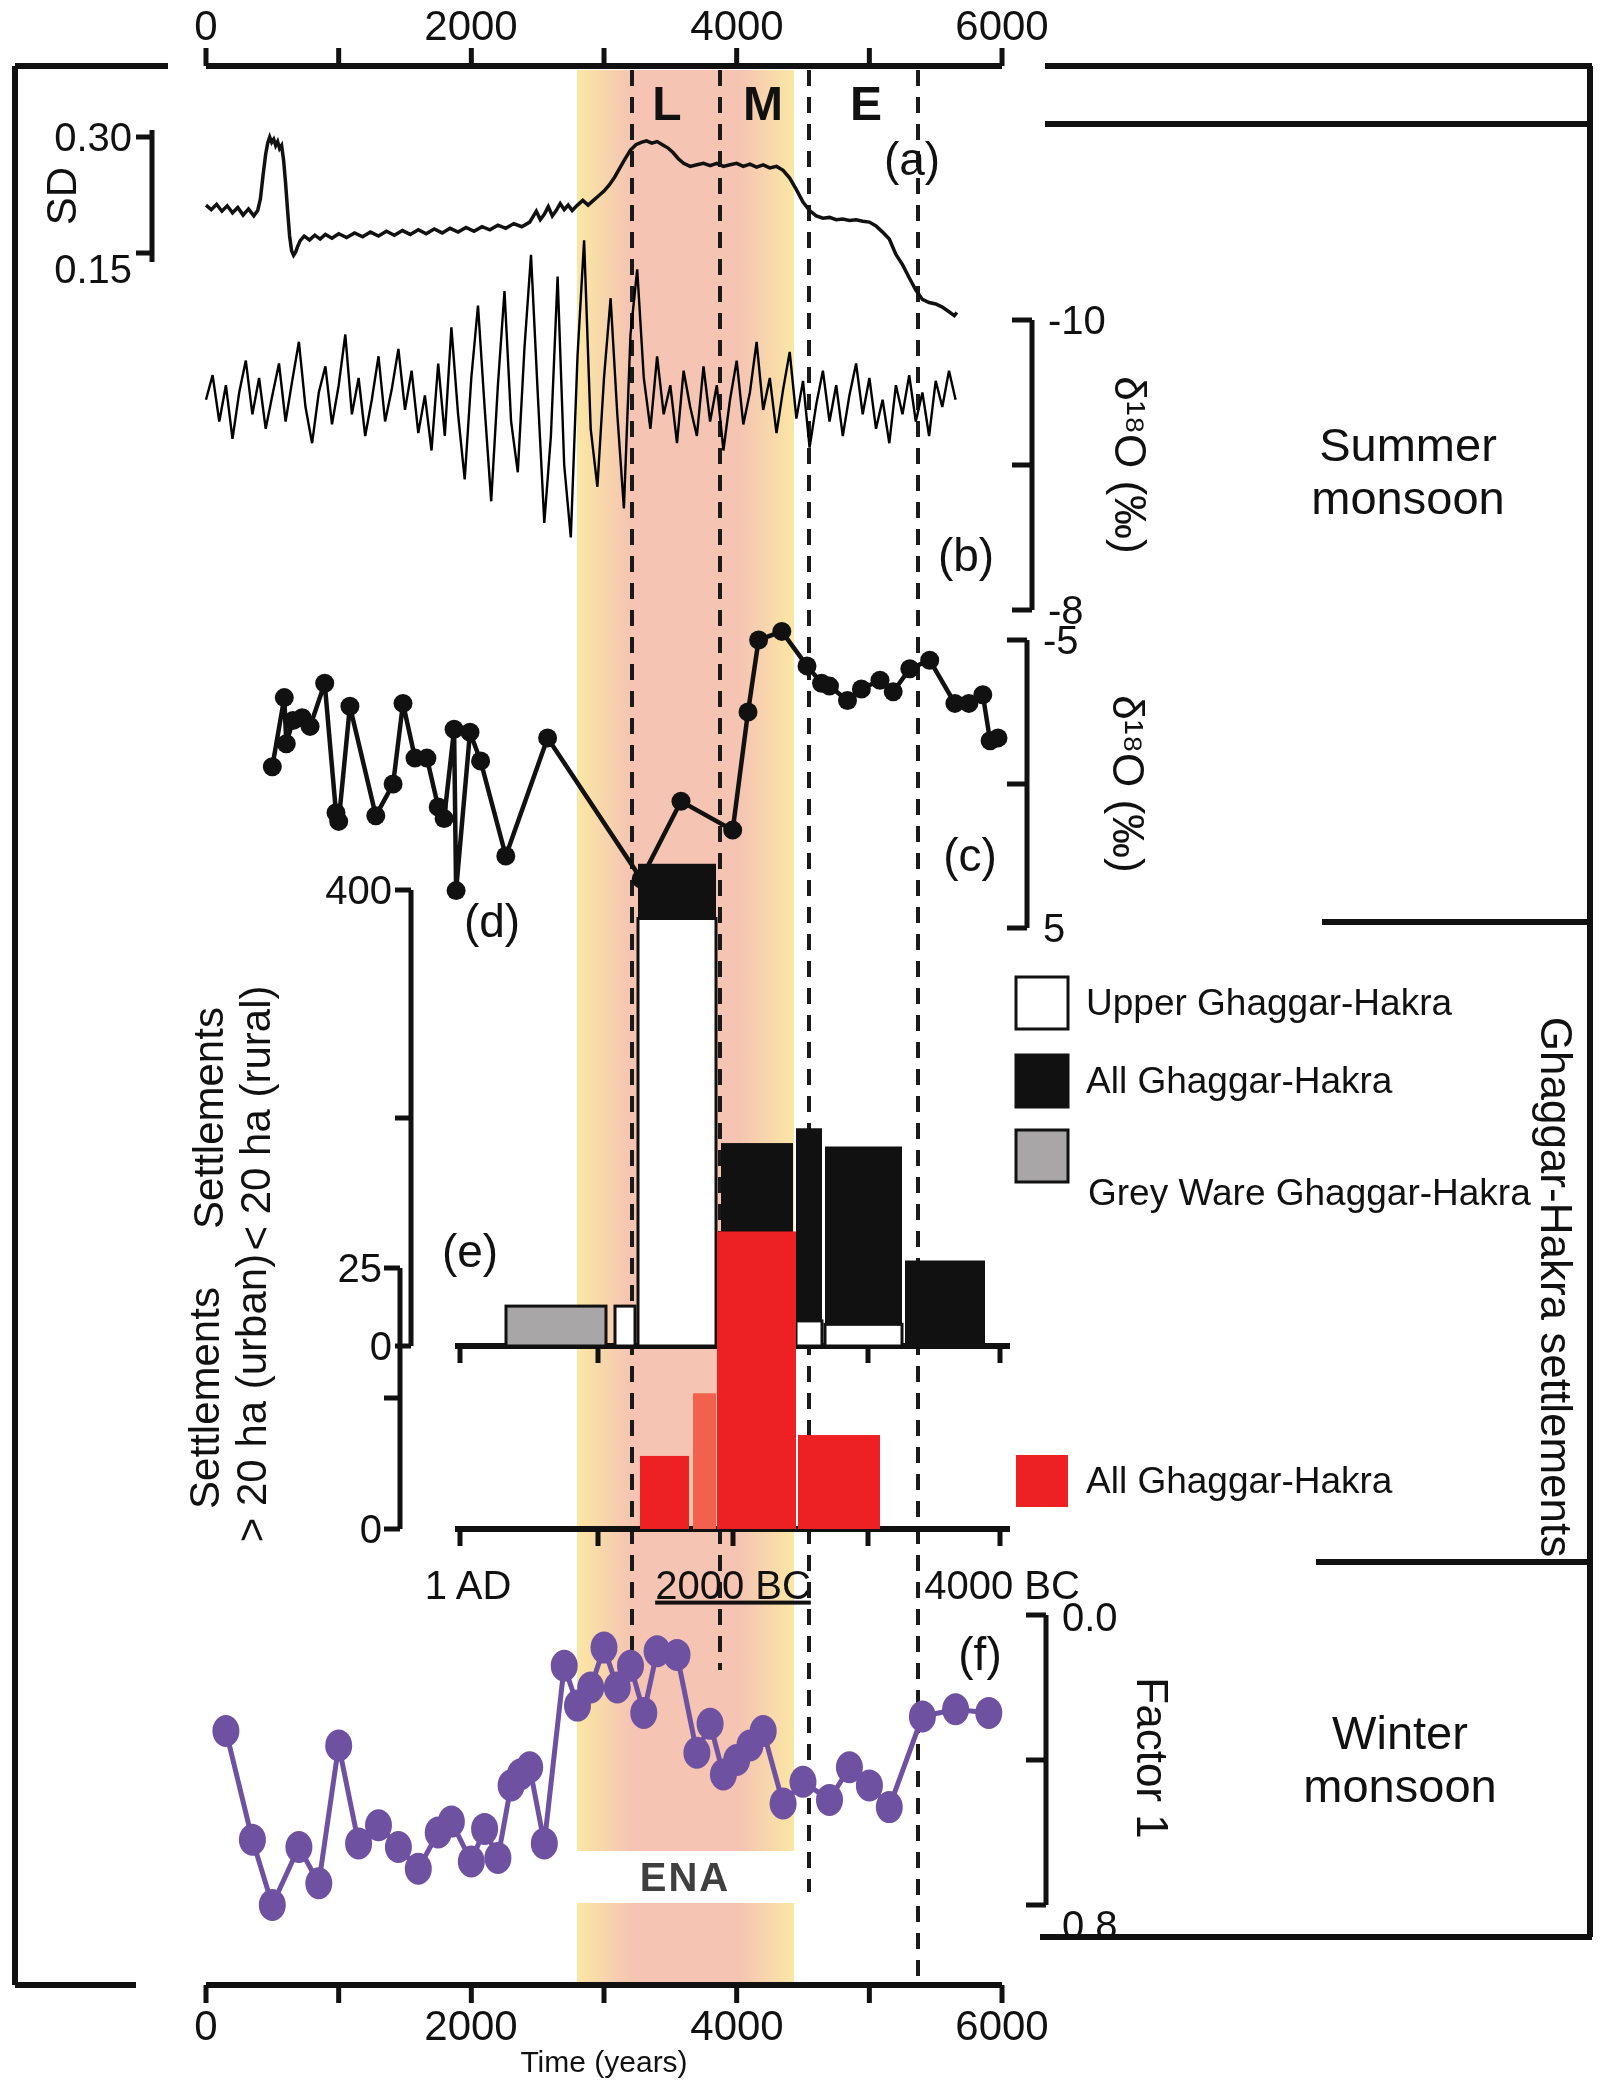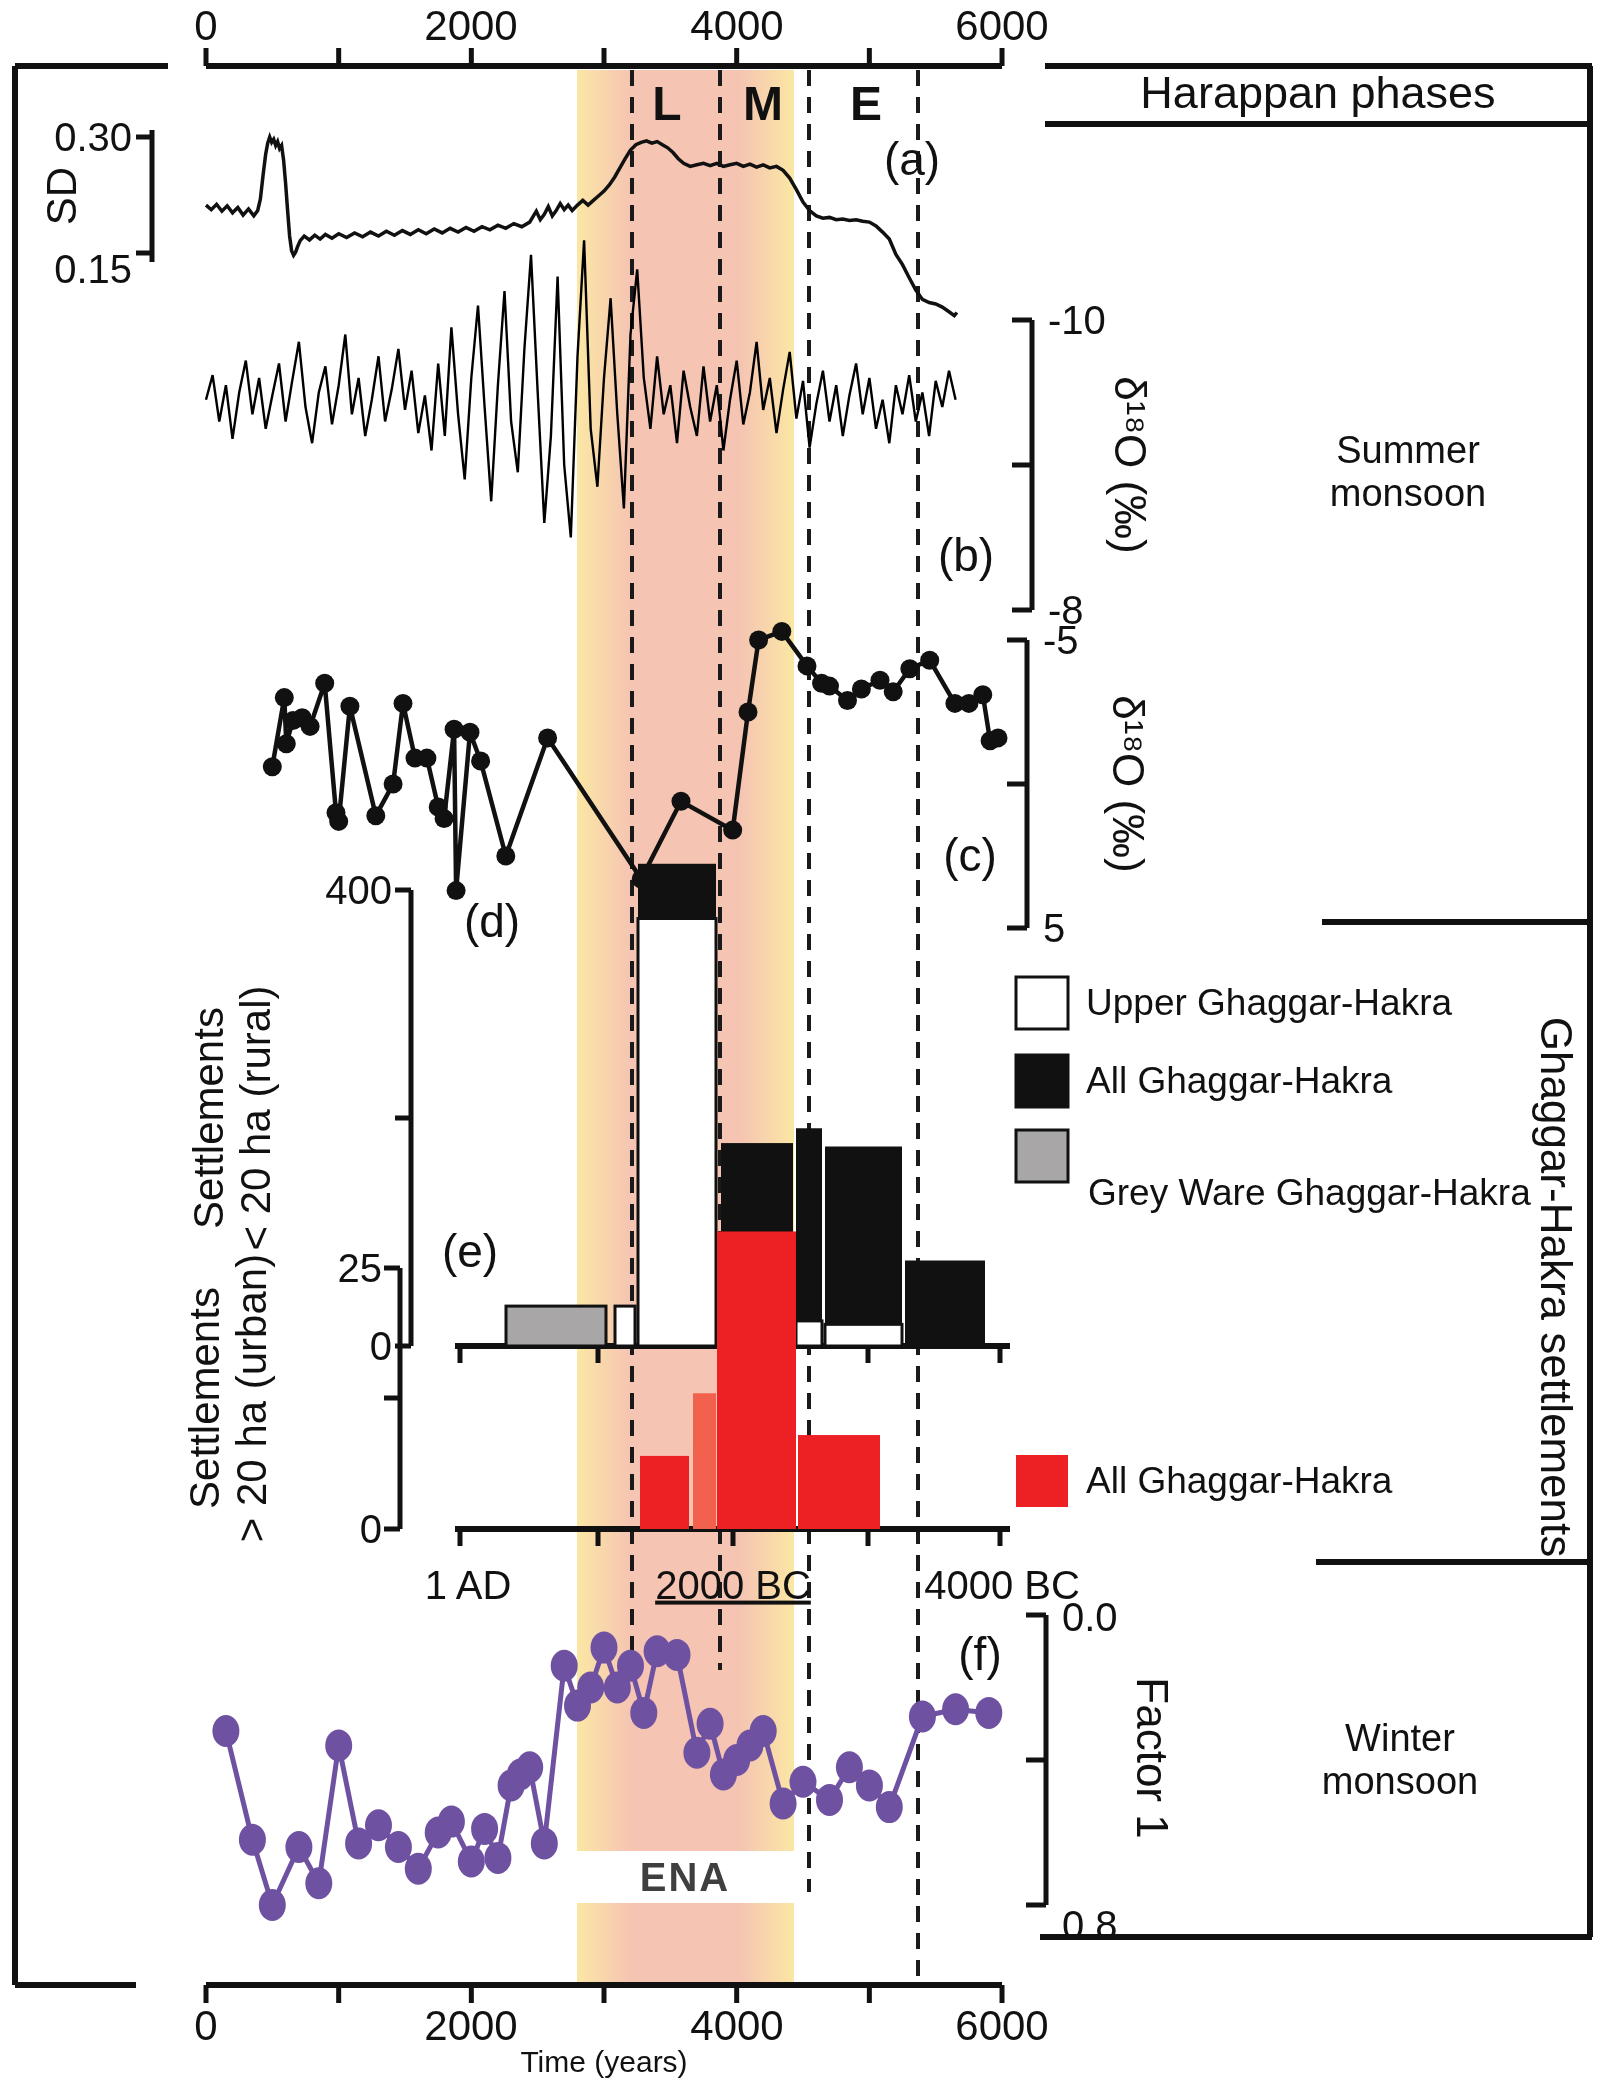--- a/index.html
+++ b/index.html
@@ -9,21 +9,21 @@
   .lbl{position:absolute;white-space:nowrap;transform:translate(-50%,-50%);line-height:1.12;}
   .ra{transform:translate(-100%,-50%);}          
   .la{transform:translate(0,-50%);}              
   .rot-ccw{transform:translate(-50%,-50%) rotate(-90deg);}
   .rot-cw{transform:translate(-50%,-50%) rotate(90deg);}
   .tick{font-size:42px;}
   .sm{font-size:40px;}
   .panel-letter{font-size:46px;}
   .phase{font-size:48px;font-weight:bold;}
   .ylab{font-size:42px;text-align:center;}
-  .big{font-size:38px;text-align:center;}
+  .big{font-size:47px;text-align:center;}
   .legend-t{font-size:37px;}
   .ena{font-size:40px;font-weight:bold;letter-spacing:2px;}
 </style>
 </head>
 <body>
 
 <div id="fig">
   <svg id="plot" width="1606" height="2087" viewBox="0 0 1606 2087">
       <defs>
         <linearGradient id="bandGrad" x1="0" y1="0" x2="1" y2="0">
@@ -208,21 +208,20 @@
       <rect x="1016" y="1055" width="52" height="52" fill="#111" stroke="#111" stroke-width="3"></rect>
       <rect x="1016" y="1130" width="52" height="52" fill="#A8A6A7" stroke="#111" stroke-width="3"></rect>
       <rect x="1016" y="1455" width="52" height="52" fill="#ED2024"></rect>
     </svg>
 
   <div class="lbl tick" style="left:206px;top:26px;">0</div>
   <div class="lbl tick" style="left:471px;top:26px;">2000</div>
   <div class="lbl tick" style="left:737px;top:26px;">4000</div>
   <div class="lbl tick" style="left:1002px;top:26px;">6000</div>
 
-  <div class="lbl big" style="left:1318px;top:93px;font-size:45px;">Harappan phases</div>
   <div class="lbl phase" style="left:667px;top:104px;">L</div>
   <div class="lbl phase" style="left:763px;top:104px;">M</div>
   <div class="lbl phase" style="left:866px;top:104px;">E</div>
 
   <div class="lbl panel-letter" style="left:912px;top:160px;">(a)</div>
   <div class="lbl sm ra" style="left:132px;top:137px;">0.30</div>
   <div class="lbl sm ra" style="left:132px;top:253px;margin-top:16px;">0.15</div>
   <div class="lbl ylab rot-ccw" style="left:62px;top:196px;">SD</div>
 
   <div class="lbl panel-letter" style="left:966px;top:556px;">(b)</div>

